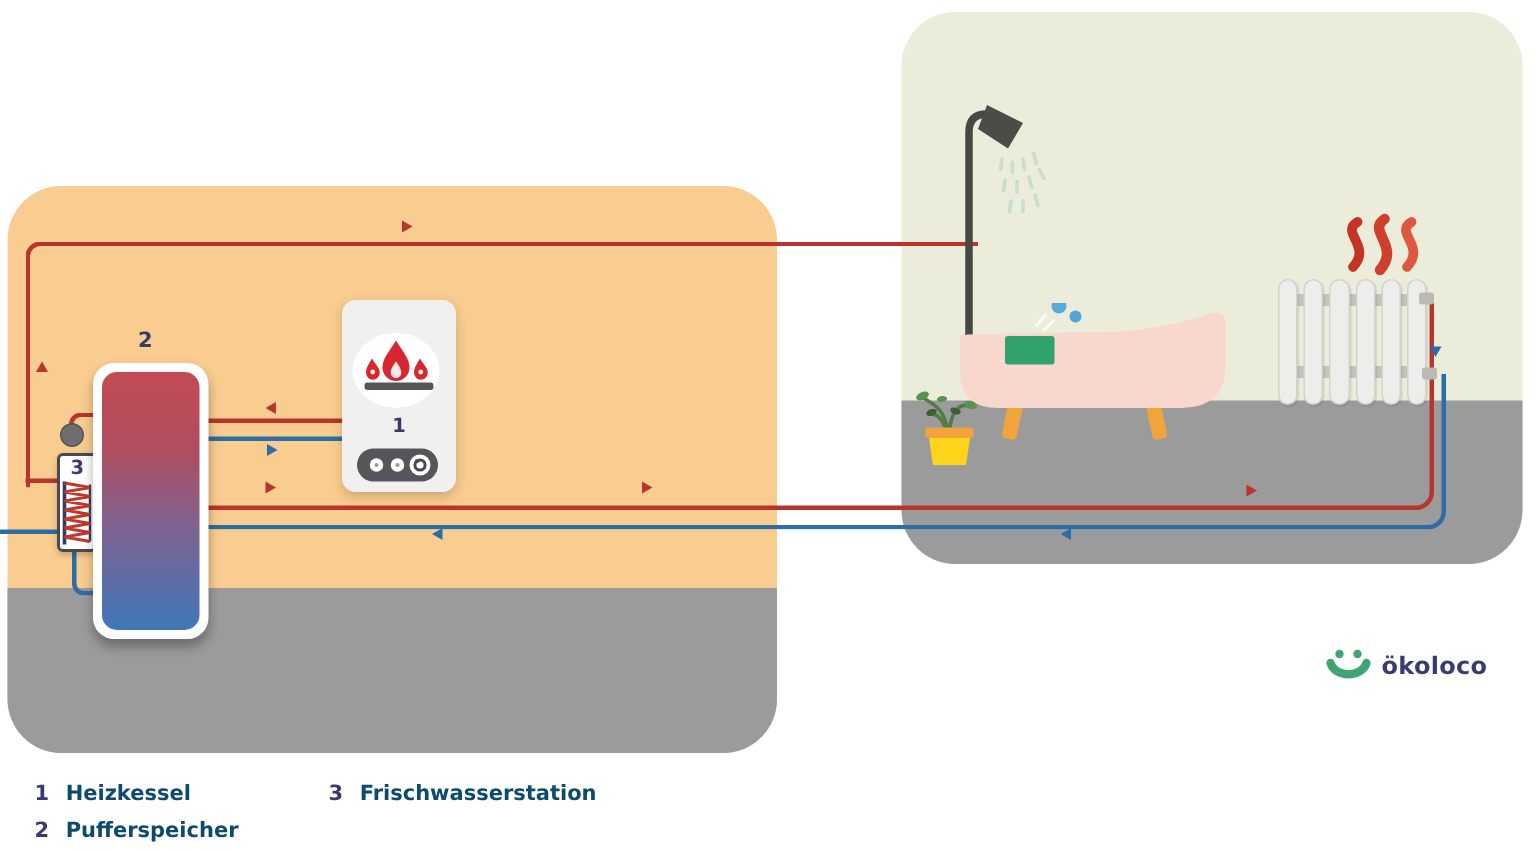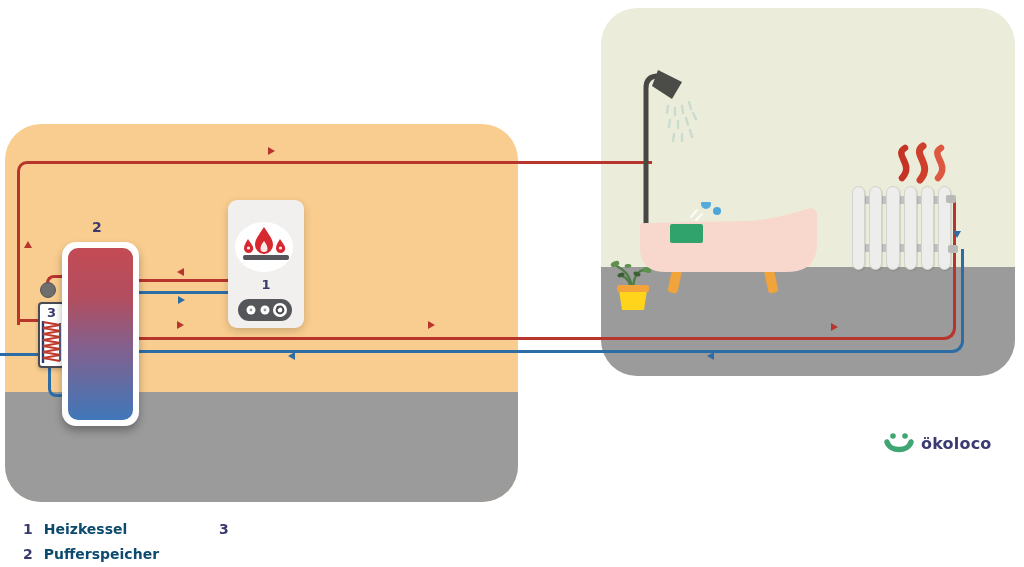--- a/index.html
+++ b/index.html
@@ -197,20 +197,21 @@
   <div class="legend-item" style="left:23px;top:521px;">
     <span class="legend-num">1</span>
     <span class="legend-label">Heizkessel</span>
   </div>
   <div class="legend-item" style="left:23px;top:546px;">
     <span class="legend-num">2</span>
     <span class="legend-label">Pufferspeicher</span>
   </div>
   <div class="legend-item" style="left:219px;top:521px;">
     <span class="legend-num">3</span>
+    <span class="legend-label">Frischwasserstation</span>
   </div>
 
   <div class="abs logo">
     <svg width="30" height="27" viewBox="0 0 30 27">
       <circle cx="9" cy="6" r="2.8" fill="#3FA573"></circle>
       <circle cx="21" cy="6" r="2.8" fill="#3FA573"></circle>
       <path d="M3,12 C6,22 24,22 27,12" fill="none" stroke="#3FA573" stroke-width="5.5" stroke-linecap="round"></path>
     </svg>
     <span class="logo-text">ökoloco</span>
   </div>

